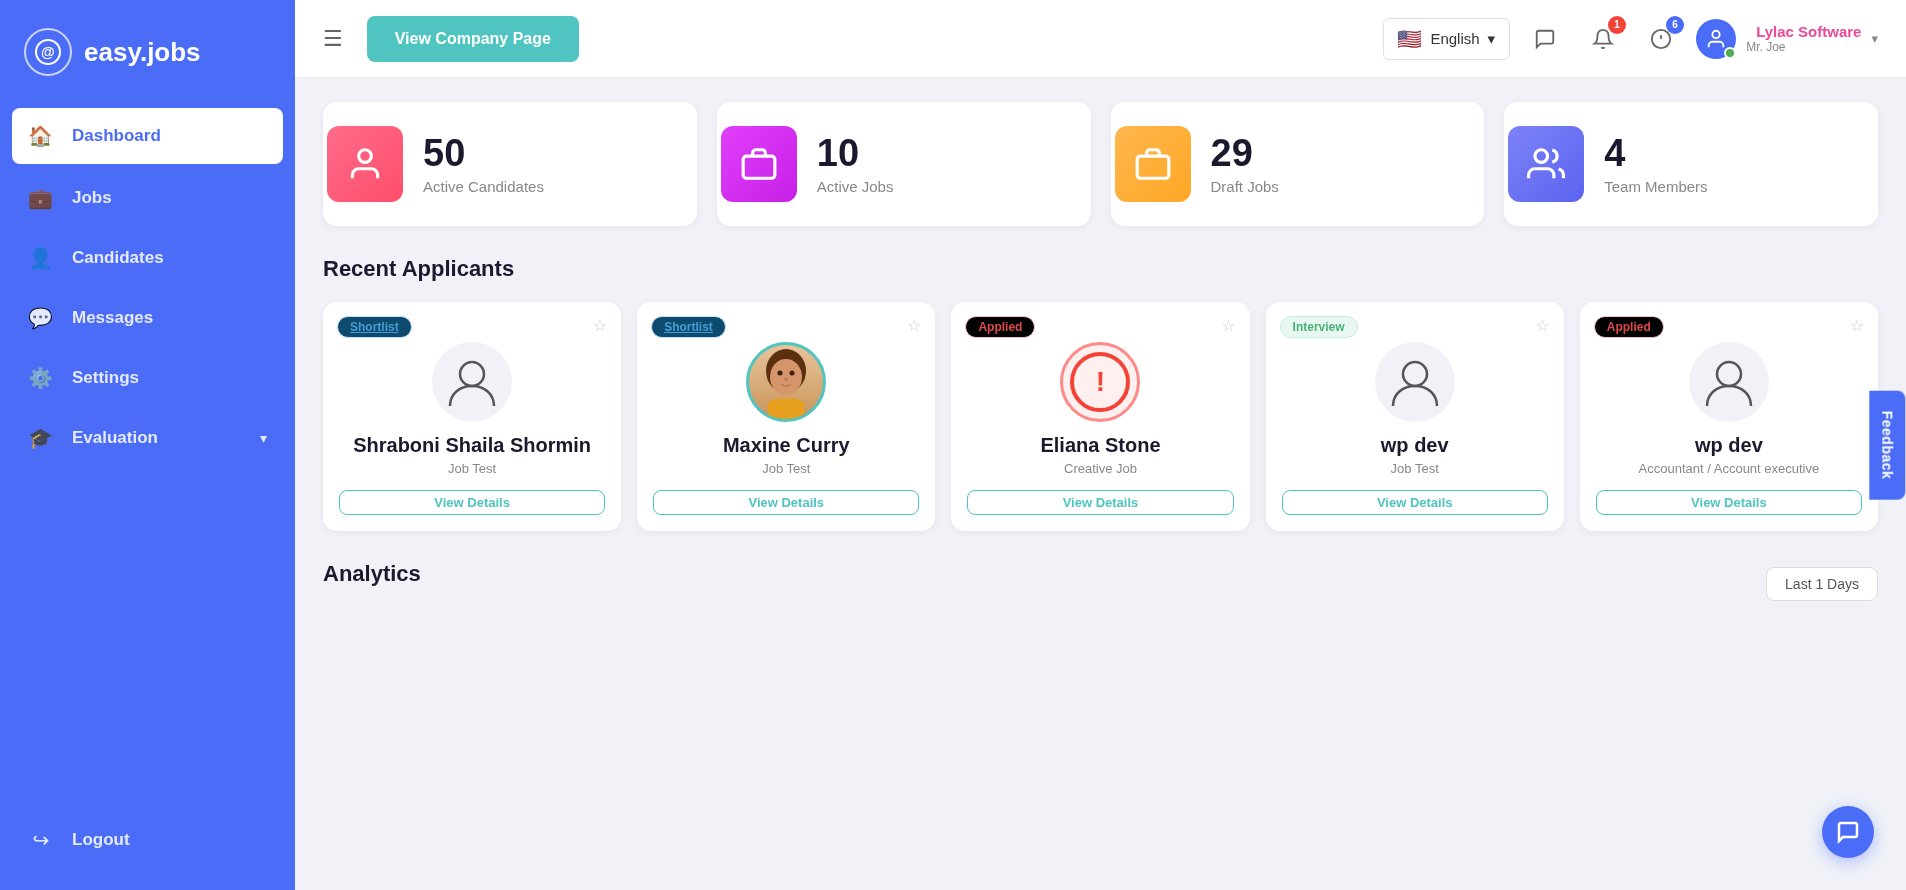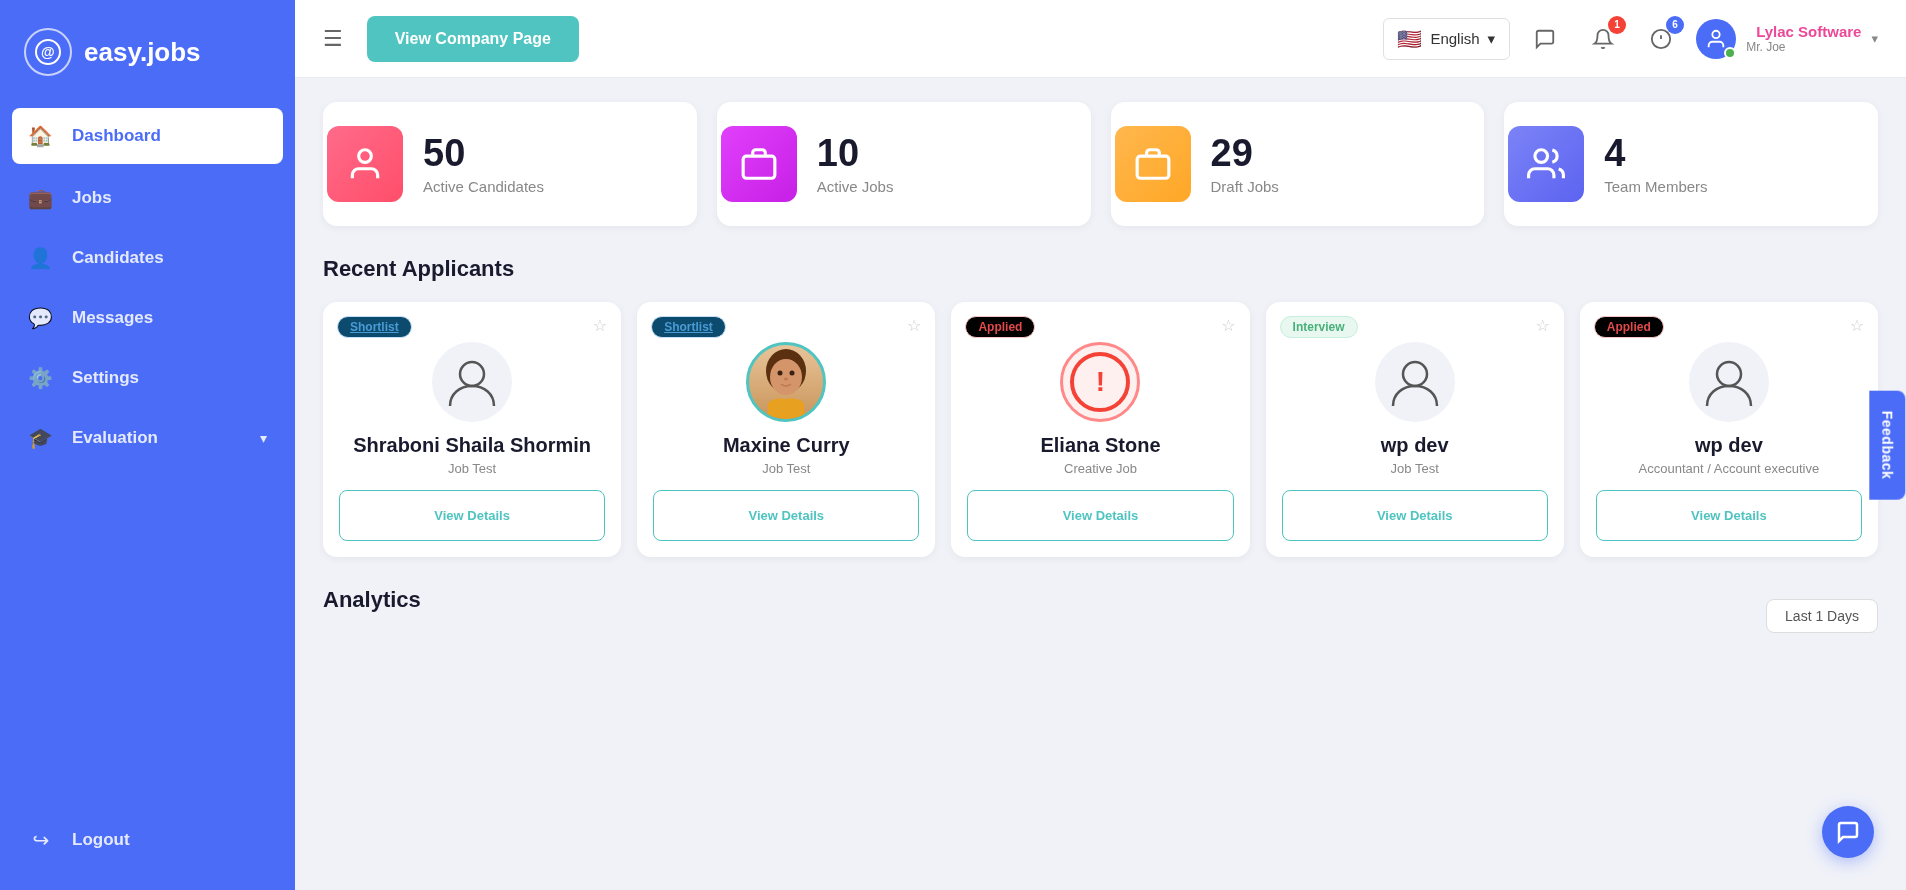--- a/index.html
+++ b/index.html
@@ -211,30 +211,30 @@
       border: 3px solid #f88;
       overflow: hidden;
     }
     .applicant-name { font-size: 20px; font-weight: 700; color: #1a1a2e; text-align: center; margin-bottom: 4px; }
     .applicant-job { font-size: 13px; color: #888; margin-bottom: 14px; }
     .btn-view-details {
       background: white;
       color: #4fc4c0;
       border: 1.5px solid #4fc4c0;
       border-radius: 8px;
-      padding: 17px 18px;
+      padding: 4px 18px;
       font-size: 13px;
       font-weight: 600;
       cursor: pointer;
       width: 100%;
     }
 
     
     .analytics-header {
-      display: flex; align-items: flex-end; justify-content: space-between;
+      display: flex; align-items: center; justify-content: space-between;
       margin-bottom: 8px;
       margin-top: 16px;
     }
     .btn-last7 {
       background: white;
       border: 1px solid #ddd;
       border-radius: 8px;
       padding: 8px 18px;
       font-size: 14px;
       cursor: pointer;

